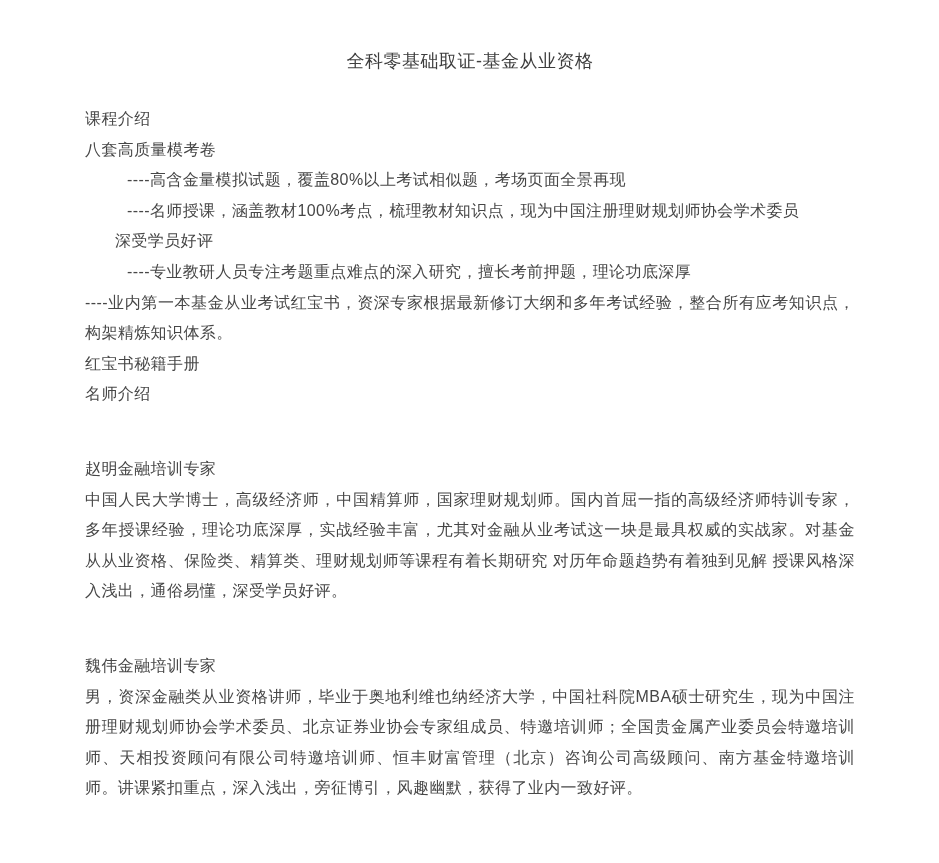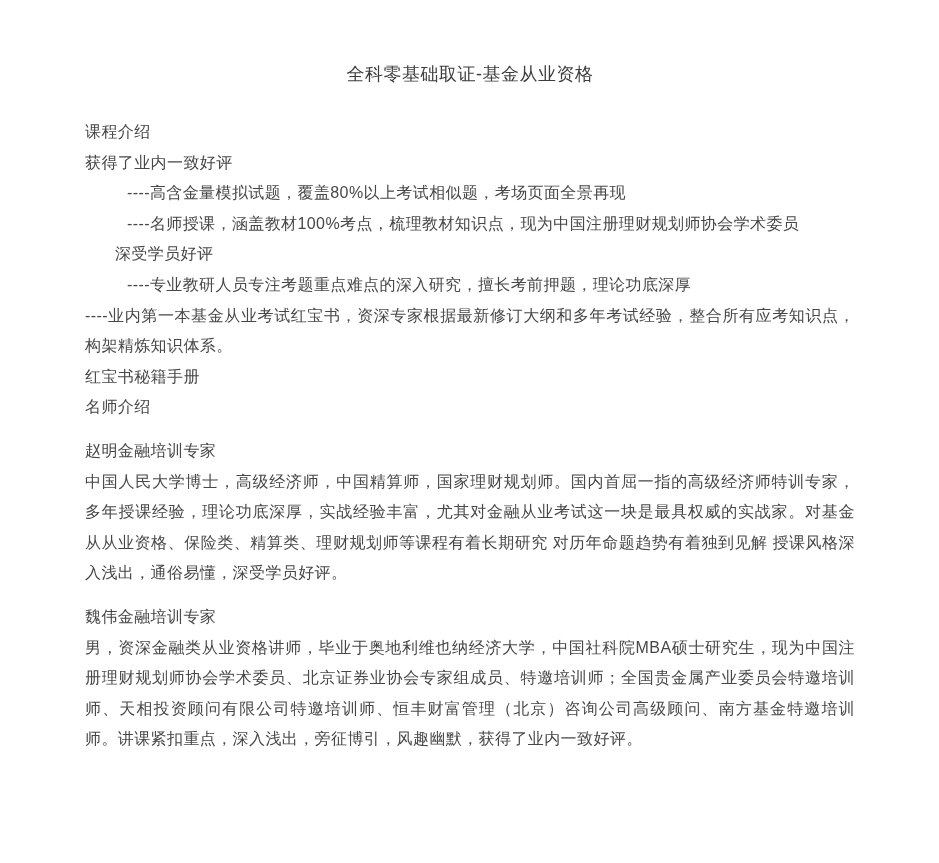--- a/index.html
+++ b/index.html
@@ -10,21 +10,21 @@
   body {
     width: 939px;
     height: 863px;
     overflow: hidden;
     font-family: "Liberation Sans", "DejaVu Sans", sans-serif;
   }
   .doc {
     box-sizing: border-box;
     width: 939px;
     height: 863px;
-    padding: 57px 84px 0 85px;
+    padding: 44px 84px 0 85px;
     background: #ffffff;
   }
   .doc-title {
     margin: 0 0 26px 0;
     font-size: 18px;
     font-weight: 400;
     line-height: 34px;
     text-align: center;
     color: #3d3d3d;
     letter-spacing: 0.5px;
@@ -34,32 +34,32 @@
     font-size: 16px;
     font-weight: 400;
     line-height: 30.6px;
     color: #474747;
     letter-spacing: 0.4px;
     text-align: justify;
     text-justify: inter-character;
   }
   .indent-1 { padding-left: 30px; }
   .indent-2 { padding-left: 42px; }
-  .gap-above { margin-top: 13px; }
+  .gap-above { margin-top: 44px; }
 </style>
 </head>
 <body>
 
 <div class="doc">
 
   <h1 class="doc-title">全科零基础取证-基金从业资格</h1>
 
   <p class="line">课程介绍</p>
 
-  <p class="line">获得了业内一致好评</p>
+  <p class="line">八套高质量模考卷</p>
 
   <p class="line indent-2">----高含金量模拟试题，覆盖80%以上考试相似题，考场页面全景再现</p>
 
 
   <p class="line indent-2">----名师授课，涵盖教材100%考点，梳理教材知识点，现为中国注册理财规划师协会学术委员</p>
 
   <p class="line indent-1">深受学员好评</p>
 
   <p class="line indent-2">----专业教研人员专注考题重点难点的深入研究，擅长考前押题，理论功底深厚</p>
 

